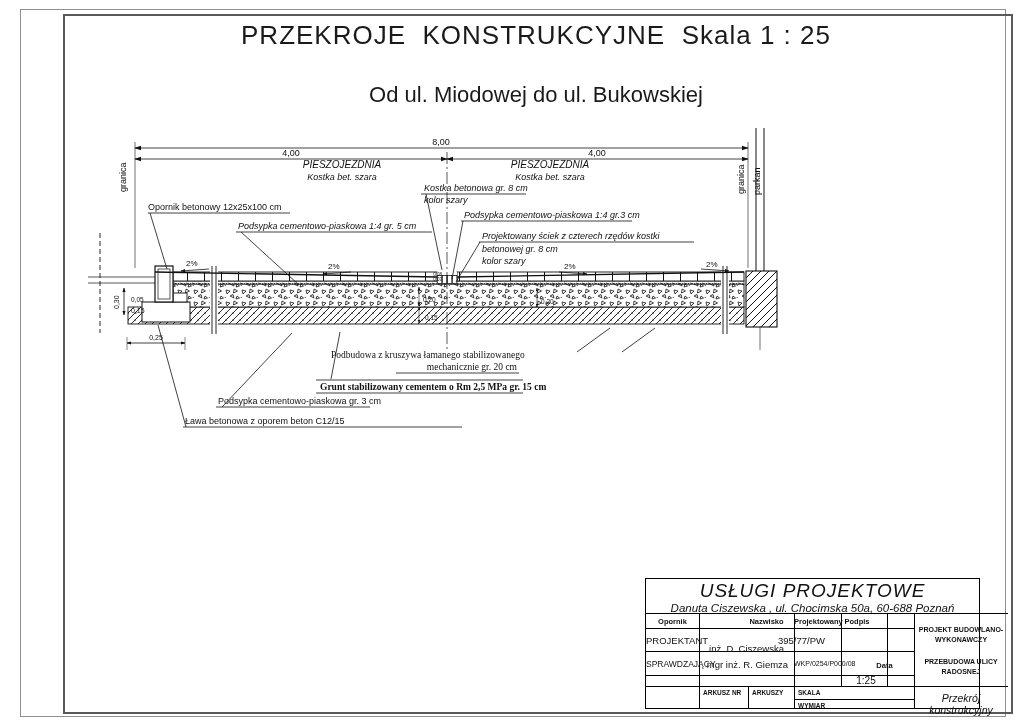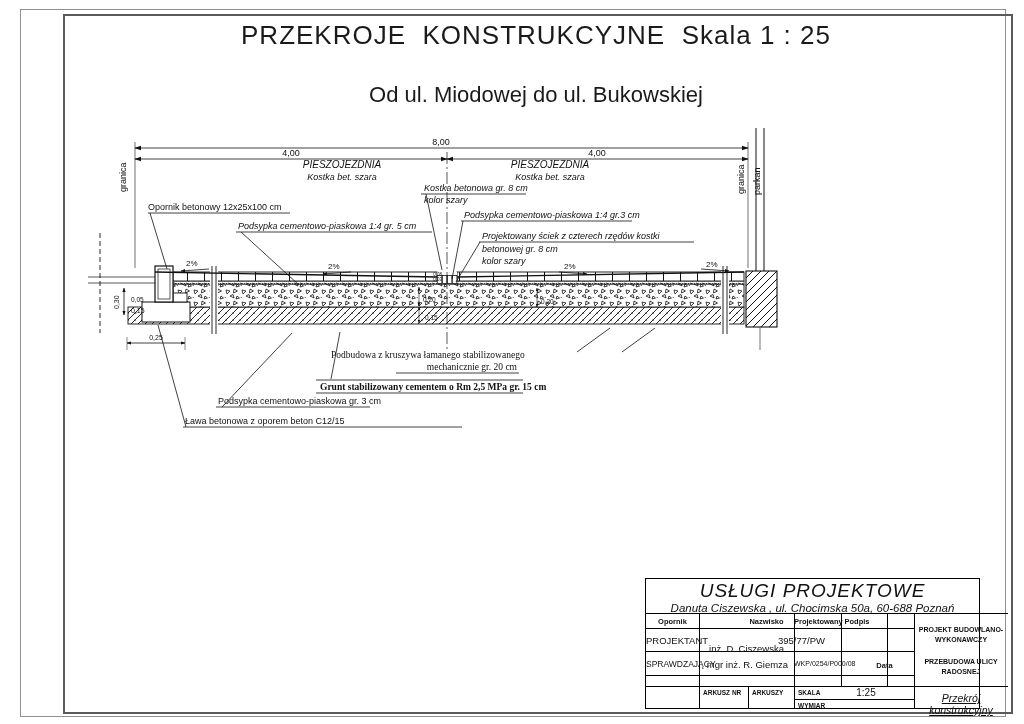--- a/index.html
+++ b/index.html
@@ -29,21 +29,21 @@
   .hline{position:absolute;height:0;border-top:1px solid #000;}
   .vline{position:absolute;width:0;border-left:1px solid #000;}
   .tb-company{position:absolute;left:0;top:0;width:100%;height:34px;text-align:center;}
   .tb-company .c1{font:italic 19px "Liberation Sans",sans-serif;letter-spacing:1px;margin-top:1px;}
   .tb-company .c2{font:italic 11.5px "Liberation Sans",sans-serif;margin-top:0px;text-align:center;}
   .tb-h{font:bold 7.5px "Liberation Sans",sans-serif;text-align:center;position:absolute;}
   .tb-v{font:9.5px "Liberation Sans",sans-serif;text-align:center;position:absolute;}
   .tb-v7{font:7px "Liberation Sans",sans-serif;text-align:center;position:absolute;}
   .tb-r{font:bold 7px "Liberation Sans",sans-serif;text-align:center;position:absolute;line-height:10px;}
   .tb-lbl{font:bold 6.5px "Liberation Sans",sans-serif;position:absolute;}
-  .tb-it{font:italic 10.5px "Liberation Sans",sans-serif;text-align:center;position:absolute;text-decoration:underline;}
+  .tb-it{font:italic 10.5px "Liberation Sans",sans-serif;text-align:center;position:absolute;}
   .tb-scale{font:10px "Liberation Sans",sans-serif;text-align:center;position:absolute;}
 </style>
 </head>
 <body>
 
 <div class="page">
   <div class="outer-border"></div>
   <div class="inner-frame"></div>
 
   <div class="title1">PRZEKROJE  KONSTRUKCYJNE  Skala 1 : 25</div>
@@ -267,17 +267,17 @@
       <div>WYKONAWCZY</div>
     </div>
     <div class="tb-r" style="left:268px;top:78px;width:94px;">
       <div>PRZEBUDOWA ULICY</div>
       <div>RADOSNEJ</div>
     </div>
 
     <div class="tb-lbl" style="left:57px;top:110px;">ARKUSZ NR</div>
     <div class="tb-lbl" style="left:106px;top:110px;">ARKUSZY</div>
     <div class="tb-lbl" style="left:152px;top:110px;">SKALA</div>
-    <div class="tb-scale" style="left:185px;top:108px;width:70px;">1:25</div>
+    <div class="tb-scale" style="left:185px;top:96px;width:70px;">1:25</div>
     <div class="tb-lbl" style="left:152px;top:123px;">WYMIAR</div>
     <div class="tb-it" style="left:268px;top:113px;width:94px;">Przekrój konstrukcyjny</div>
   </div>
 </div>
 
 </body></html>

